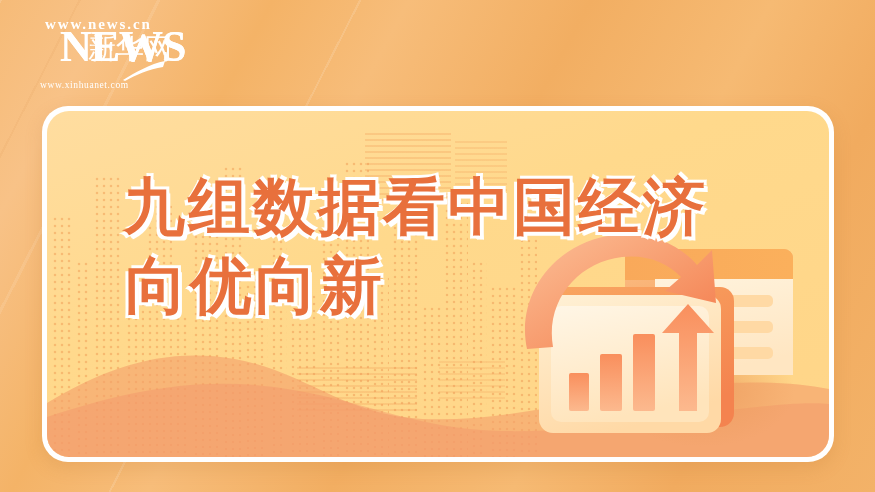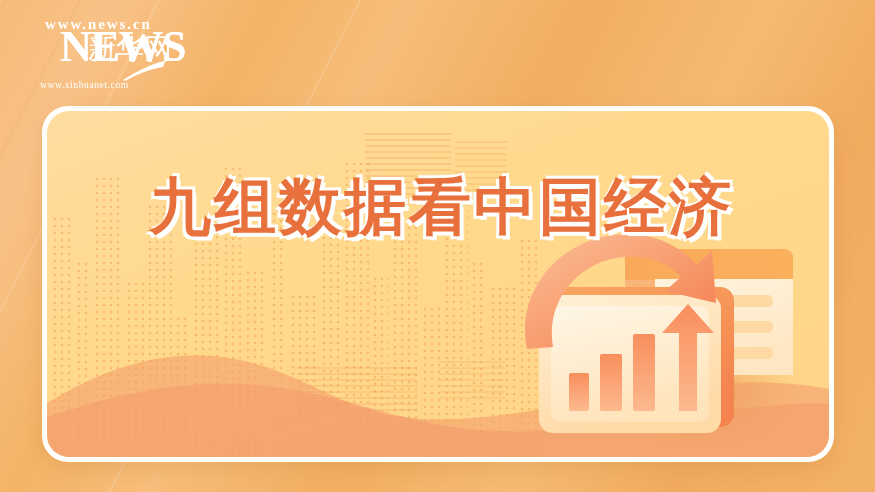--- a/index.html
+++ b/index.html
@@ -141,21 +141,20 @@
     position:absolute; left:0; bottom:0; width:100%; height:110px;
     pointer-events:none;
   }
 
   
   .title{
     position:absolute;
     left:76px; top:56px;
     z-index:25;
     user-select:none;
-    margin-left:26px;
   }
   .tline{
     font-family:"DejaVu Sans", sans-serif;
     font-weight:700;
     color:#e8703c;
     font-size:62px;
     line-height:1.28;
     letter-spacing:3px;
     white-space:nowrap;
     text-shadow:
@@ -230,20 +229,21 @@
         <path d="M0,96 C 60,60 120,40 190,52 C 260,64 300,108 380,112
                  C 470,116 560,86 660,78 C 720,73 760,76 792,82 L792,150 L0,150 Z" fill="#f4a06a" opacity=".62"></path>
       </svg>
       <svg class="wave2" viewBox="0 0 792 110" preserveAspectRatio="none">
         <path d="M0,70 C 80,44 150,30 230,40 C 320,52 370,82 460,84
                  C 560,86 640,66 740,58 C 766,56 782,56 792,57 L792,110 L0,110 Z" fill="#f2966a" opacity=".48"></path>
       </svg>
 
       <div class="title">
         <div class="tline">九组数据看中国经济</div>
+        <div class="tline tline2">向优向新</div>
       </div>
 
       <div class="illus">
         <svg viewBox="0 0 300 230" aria-hidden="true">
           <defs>
             <linearGradient id="gArrow" x1="0" y1="0" x2="1" y2="1">
               <stop offset="0%" stop-color="#fcbf97"></stop>
               <stop offset="55%" stop-color="#f79a6c"></stop>
               <stop offset="100%" stop-color="#f4794a"></stop>
             </linearGradient>

